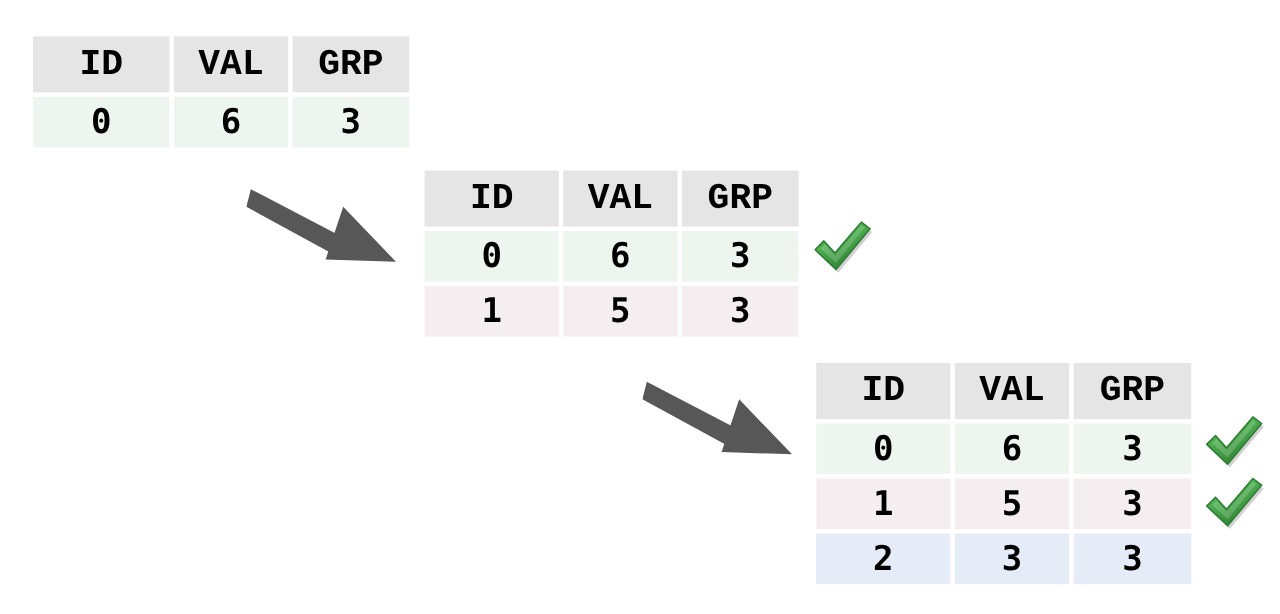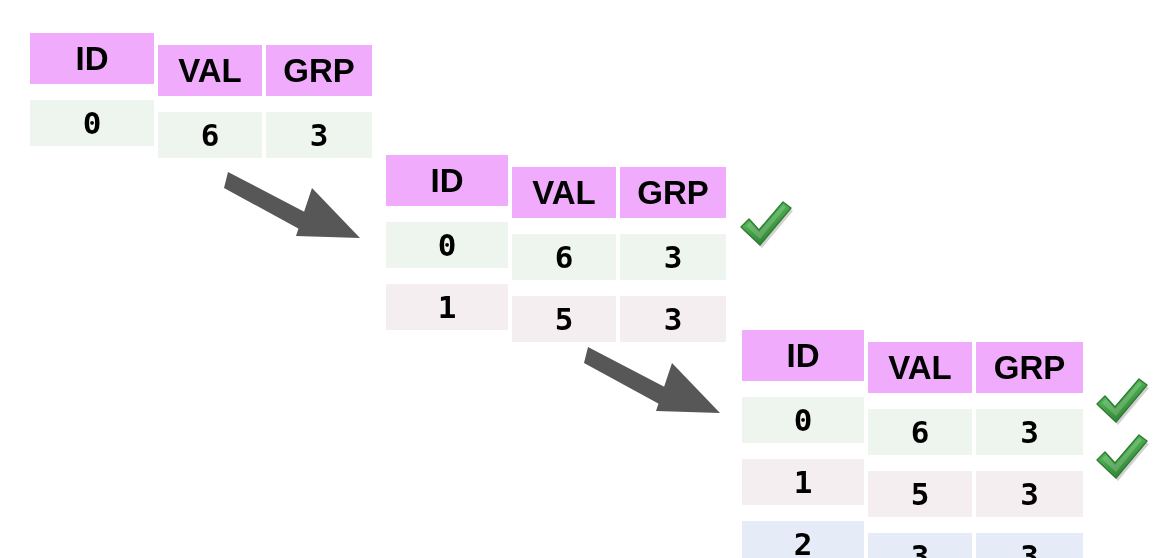--- a/index.html
+++ b/index.html
@@ -34,26 +34,26 @@
   }
   .trow + .trow { margin-top: 4px; }
 
   .cell {
     box-sizing: border-box;
     display: flex;
     align-items: center;
     justify-content: center;
     text-align: center;
   }
-  .cell + .cell { margin-left: 4px; margin-top: 12px; }
+  .cell + .cell { margin-left: 4px; }
 
   .hdr .cell {
-    background: #f0abfc;
+    background: #e5e5e5;
     color: #000000;
-    font-family: Liberation Sans, sans-serif;
+    font-family: Liberation Mono, monospace;
     font-weight: bold;
     letter-spacing: 0px;
   }
   .drow .cell {
     color: #000000;
     font-family: "DejaVu Sans Mono", monospace;
     font-weight: bold;
   }
 
   

